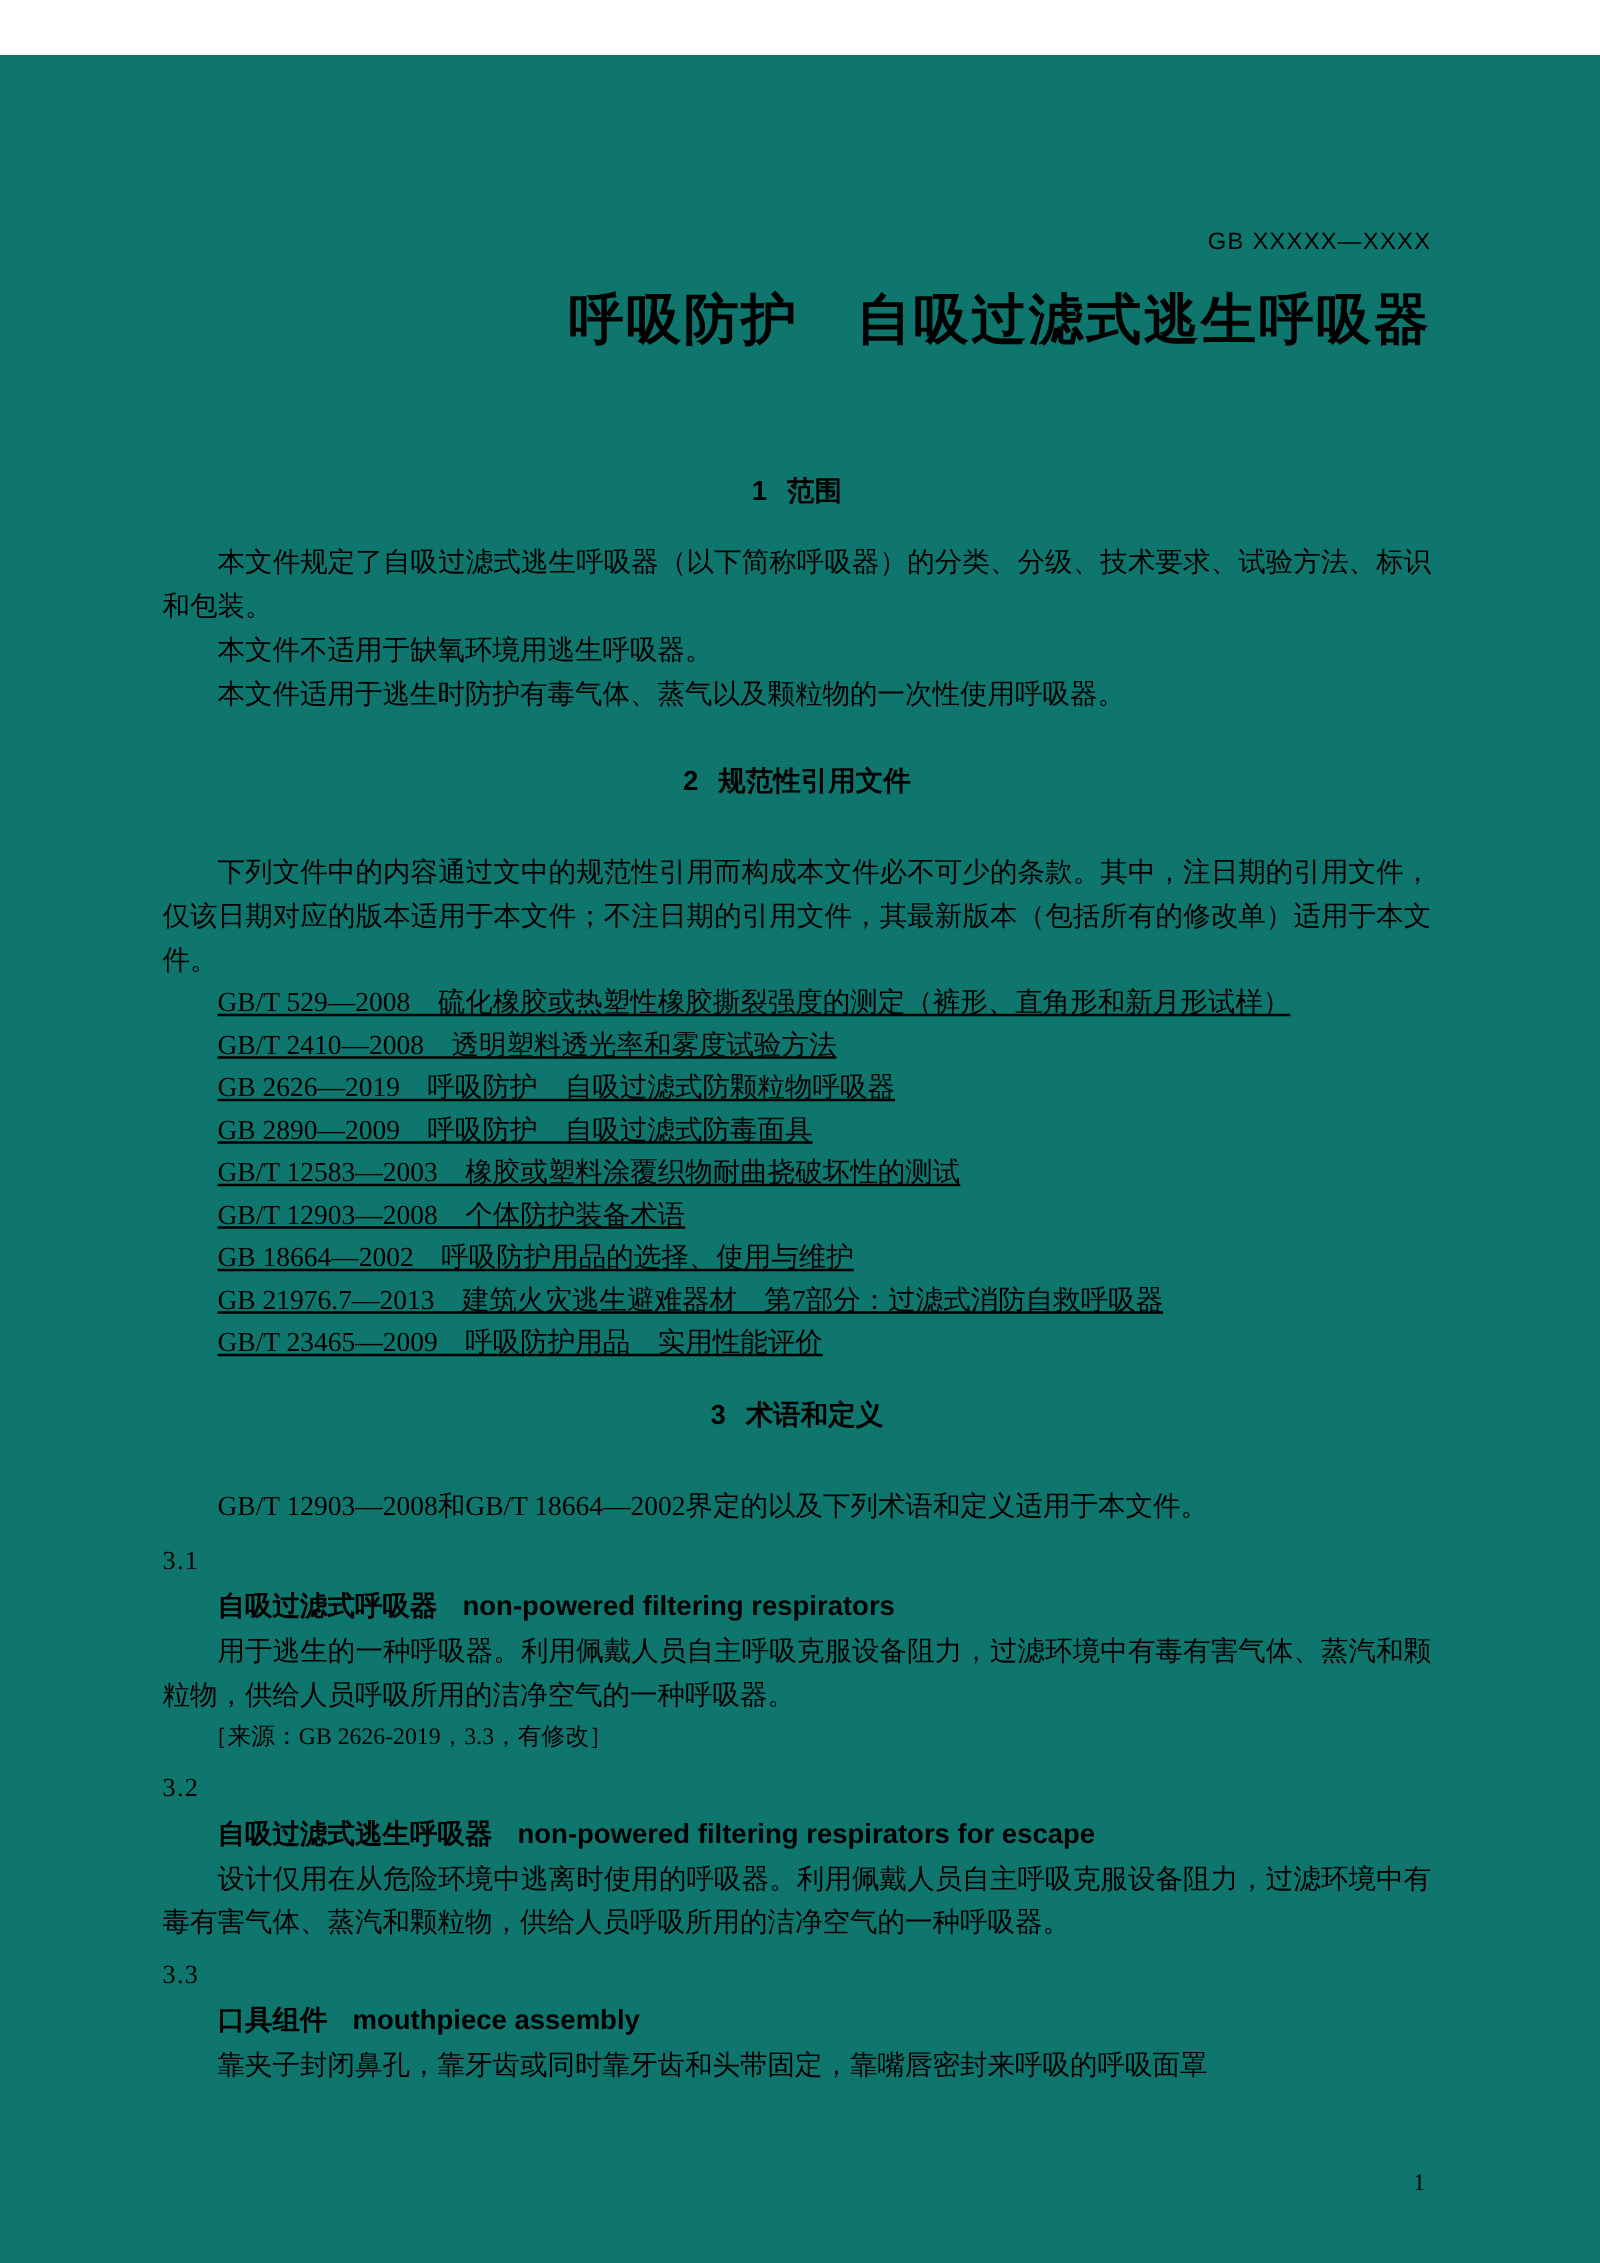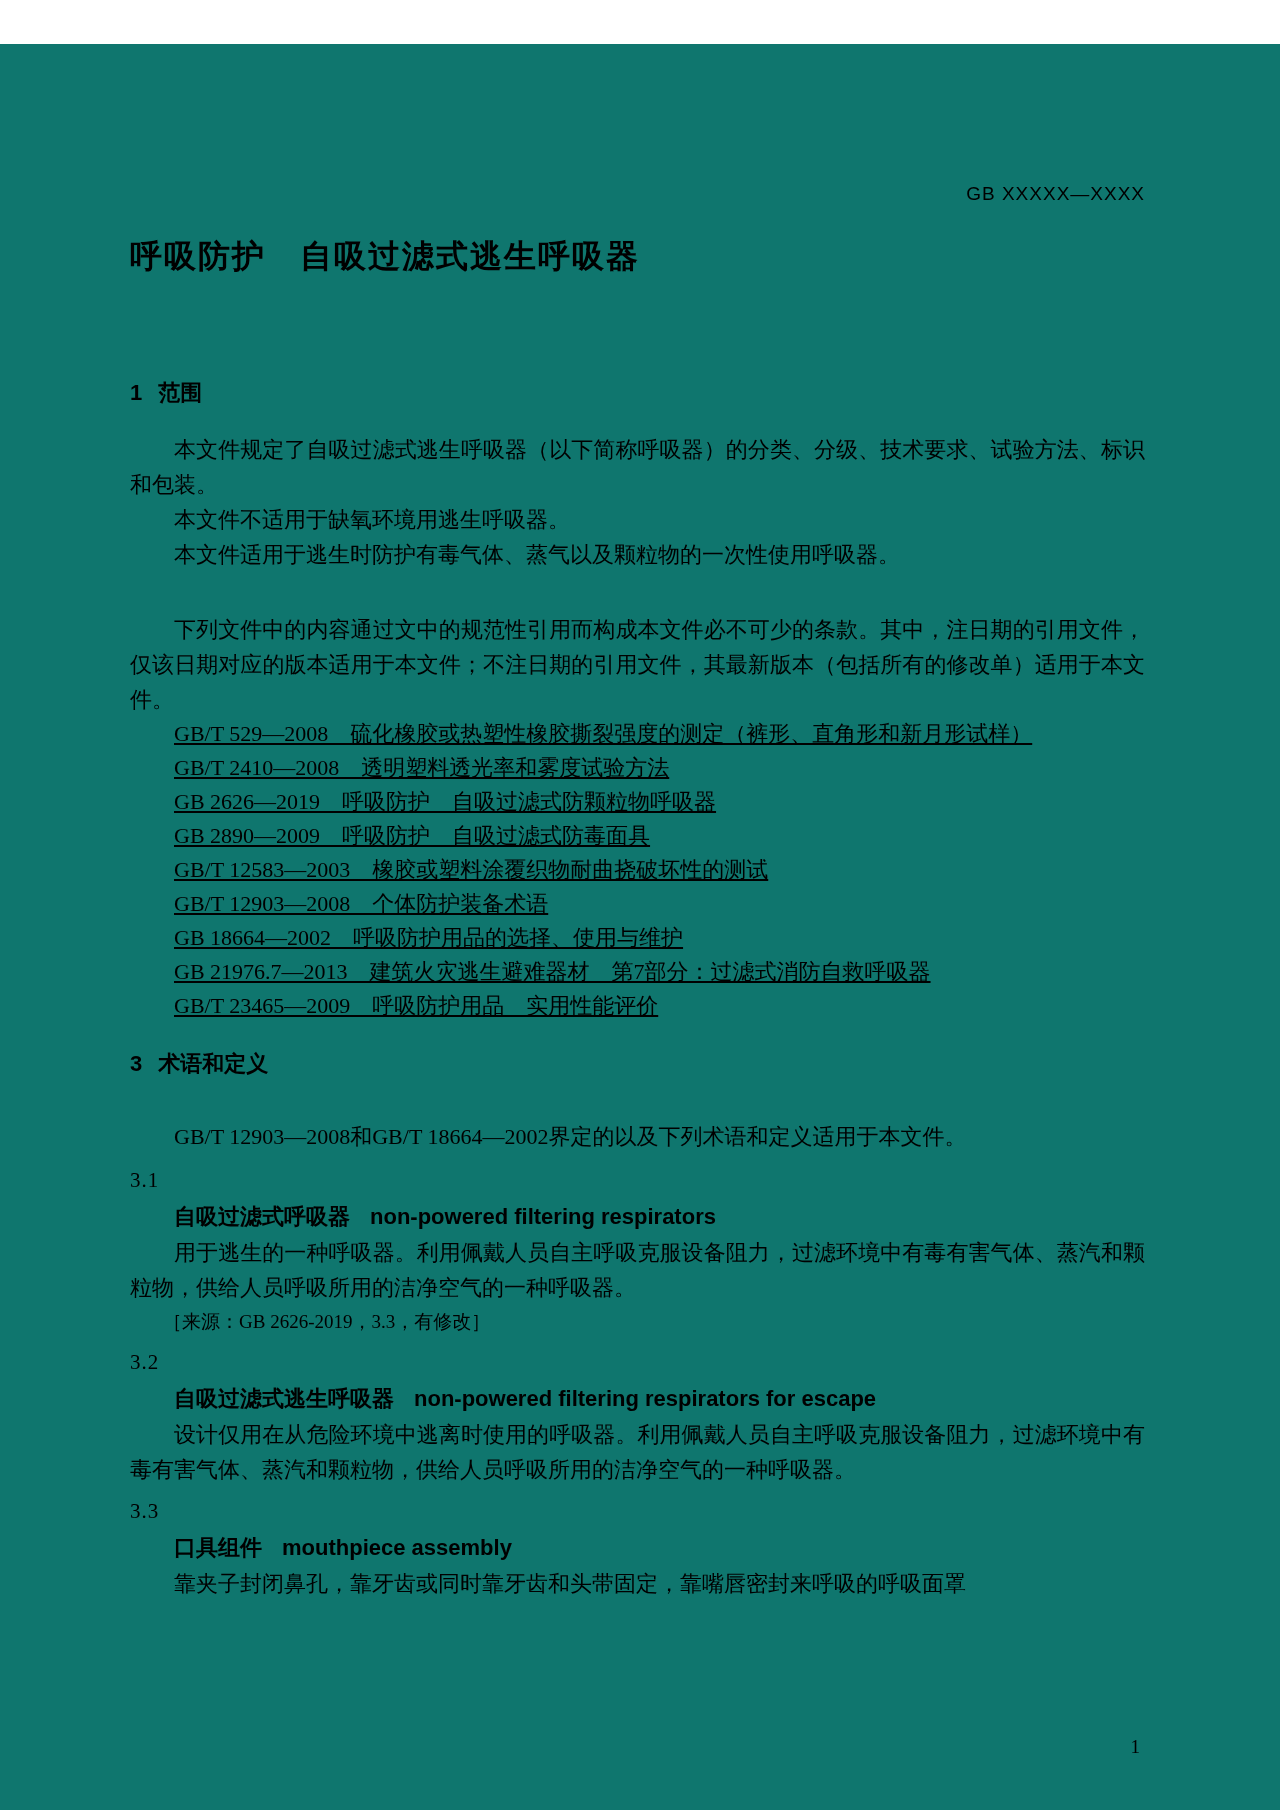--- a/index.html
+++ b/index.html
@@ -22,32 +22,33 @@
   .header-code {
     padding-top: 138px;
     text-align: right;
     font-family: "Liberation Sans", "DejaVu Sans", sans-serif;
     font-size: 19px;
     line-height: 24px;
     letter-spacing: 1px;
   }
   .doc-title {
     margin: 28px 0 0 0;
-    text-align: left;
+    text-align: right;
     font-family: "Liberation Sans", "DejaVu Sans", sans-serif;
     font-weight: bold;
-    font-size: 32px;
+    font-size: 44px;
     line-height: 44px;
     letter-spacing: 2px;
   }
   .section-heading {
     font-family: "Liberation Sans", "DejaVu Sans", sans-serif;
     font-weight: bold;
     font-size: 22px;
     line-height: 30px;
+    text-align: center;
   }
   .sec-num { margin-right: 16px; }
   .sh-1 { margin-top: 100px; }
   .sh-2 { margin-top: 38px; }
   .sh-3 { margin-top: 26px; }
   .para {
     margin: 0;
     font-size: 22px;
     line-height: 35px;
     text-indent: 2em;
@@ -98,20 +99,23 @@
 
     <h1 class="doc-title">呼吸防护　自吸过滤式逃生呼吸器</h1>
 
     <div class="section-heading sh-1">
       <span class="sec-num">1</span><span>范围</span>
     </div>
     <p class="para mt-scope">本文件规定了自吸过滤式逃生呼吸器（以下简称呼吸器）的分类、分级、技术要求、试验方法、标识和包装。</p>
     <p class="para">本文件不适用于缺氧环境用逃生呼吸器。</p>
     <p class="para">本文件适用于逃生时防护有毒气体、蒸气以及颗粒物的一次性使用呼吸器。</p>
 
+    <div class="section-heading sh-2">
+      <span class="sec-num">2</span><span>规范性引用文件</span>
+    </div>
     <p class="para mt-intro">下列文件中的内容通过文中的规范性引用而构成本文件必不可少的条款。其中，注日期的引用文件，仅该日期对应的版本适用于本文件；不注日期的引用文件，其最新版本（包括所有的修改单）适用于本文件。</p>
     <p class="para ref">GB/T 529—2008　硫化橡胶或热塑性橡胶撕裂强度的测定（裤形、直角形和新月形试样）</p>
     <p class="para ref">GB/T 2410—2008　透明塑料透光率和雾度试验方法</p>
     <p class="para ref">GB 2626—2019　呼吸防护　自吸过滤式防颗粒物呼吸器</p>
     <p class="para ref">GB 2890—2009　呼吸防护　自吸过滤式防毒面具</p>
     <p class="para ref">GB/T 12583—2003　橡胶或塑料涂覆织物耐曲挠破坏性的测试</p>
     <p class="para ref">GB/T 12903—2008　个体防护装备术语</p>
     <p class="para ref">GB 18664—2002　呼吸防护用品的选择、使用与维护</p>
     <p class="para ref">GB 21976.7—2013　建筑火灾逃生避难器材　第7部分：过滤式消防自救呼吸器</p>
     <p class="para ref">GB/T 23465—2009　呼吸防护用品　实用性能评价</p>

